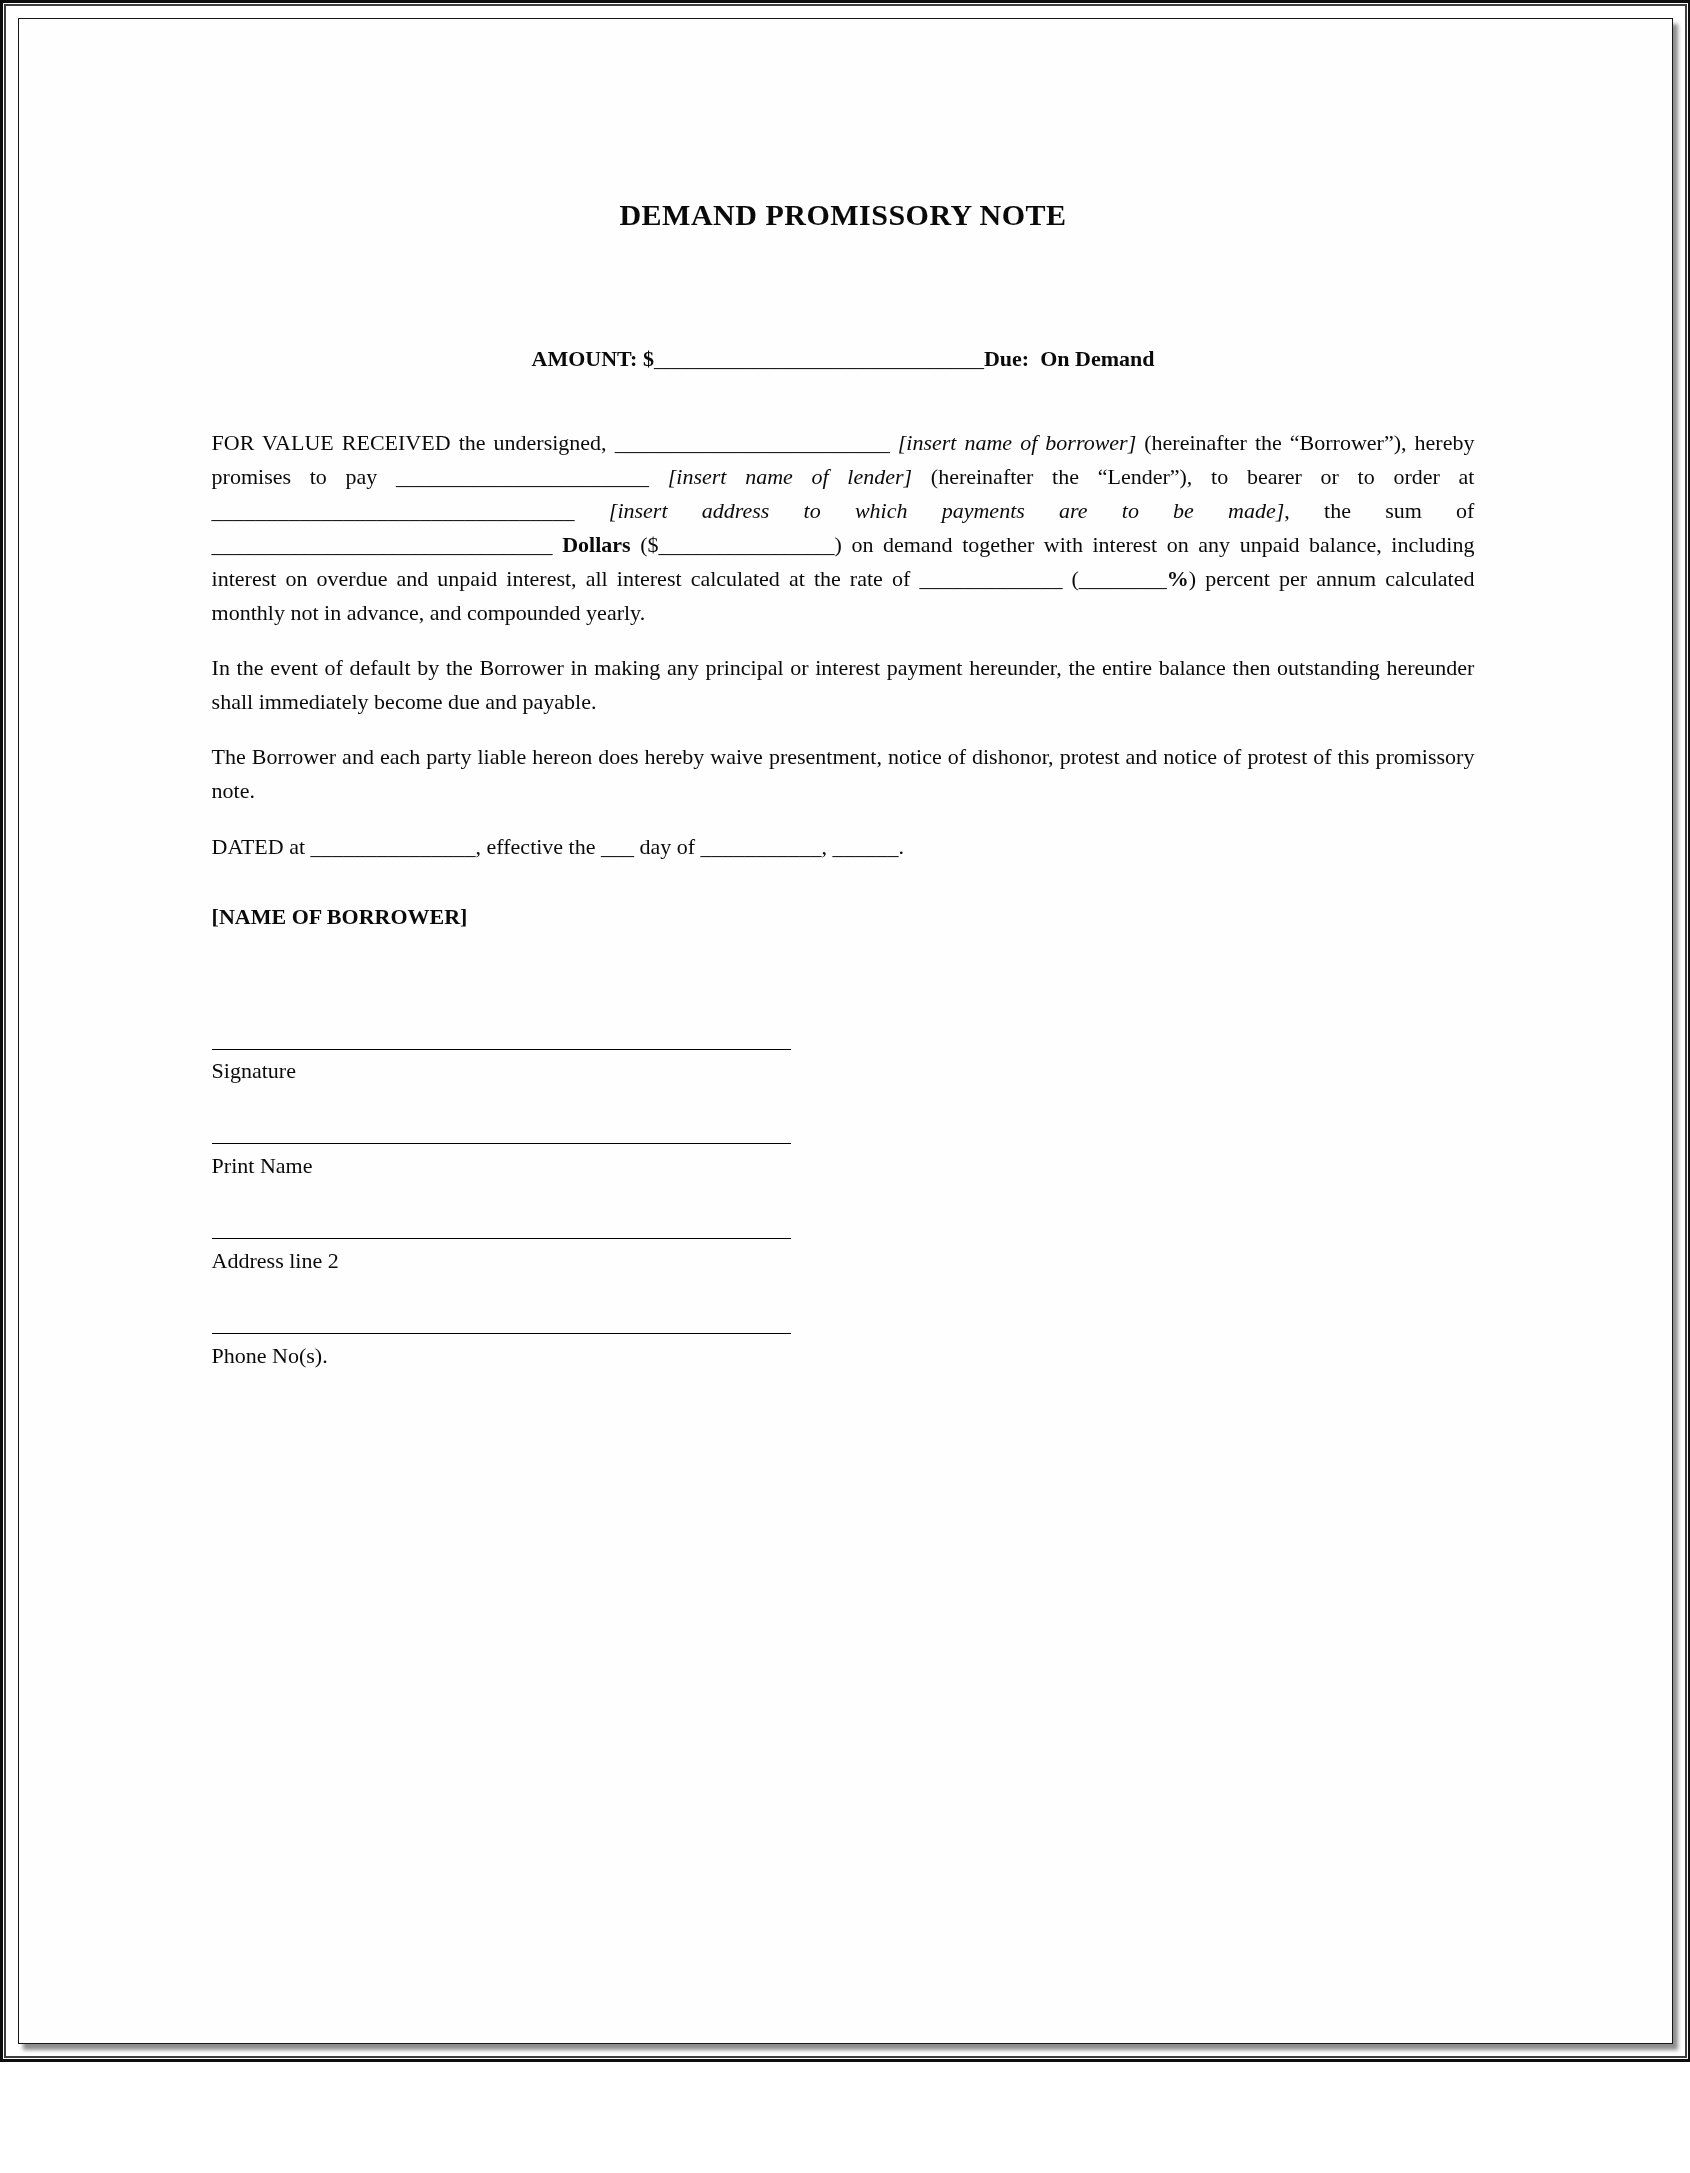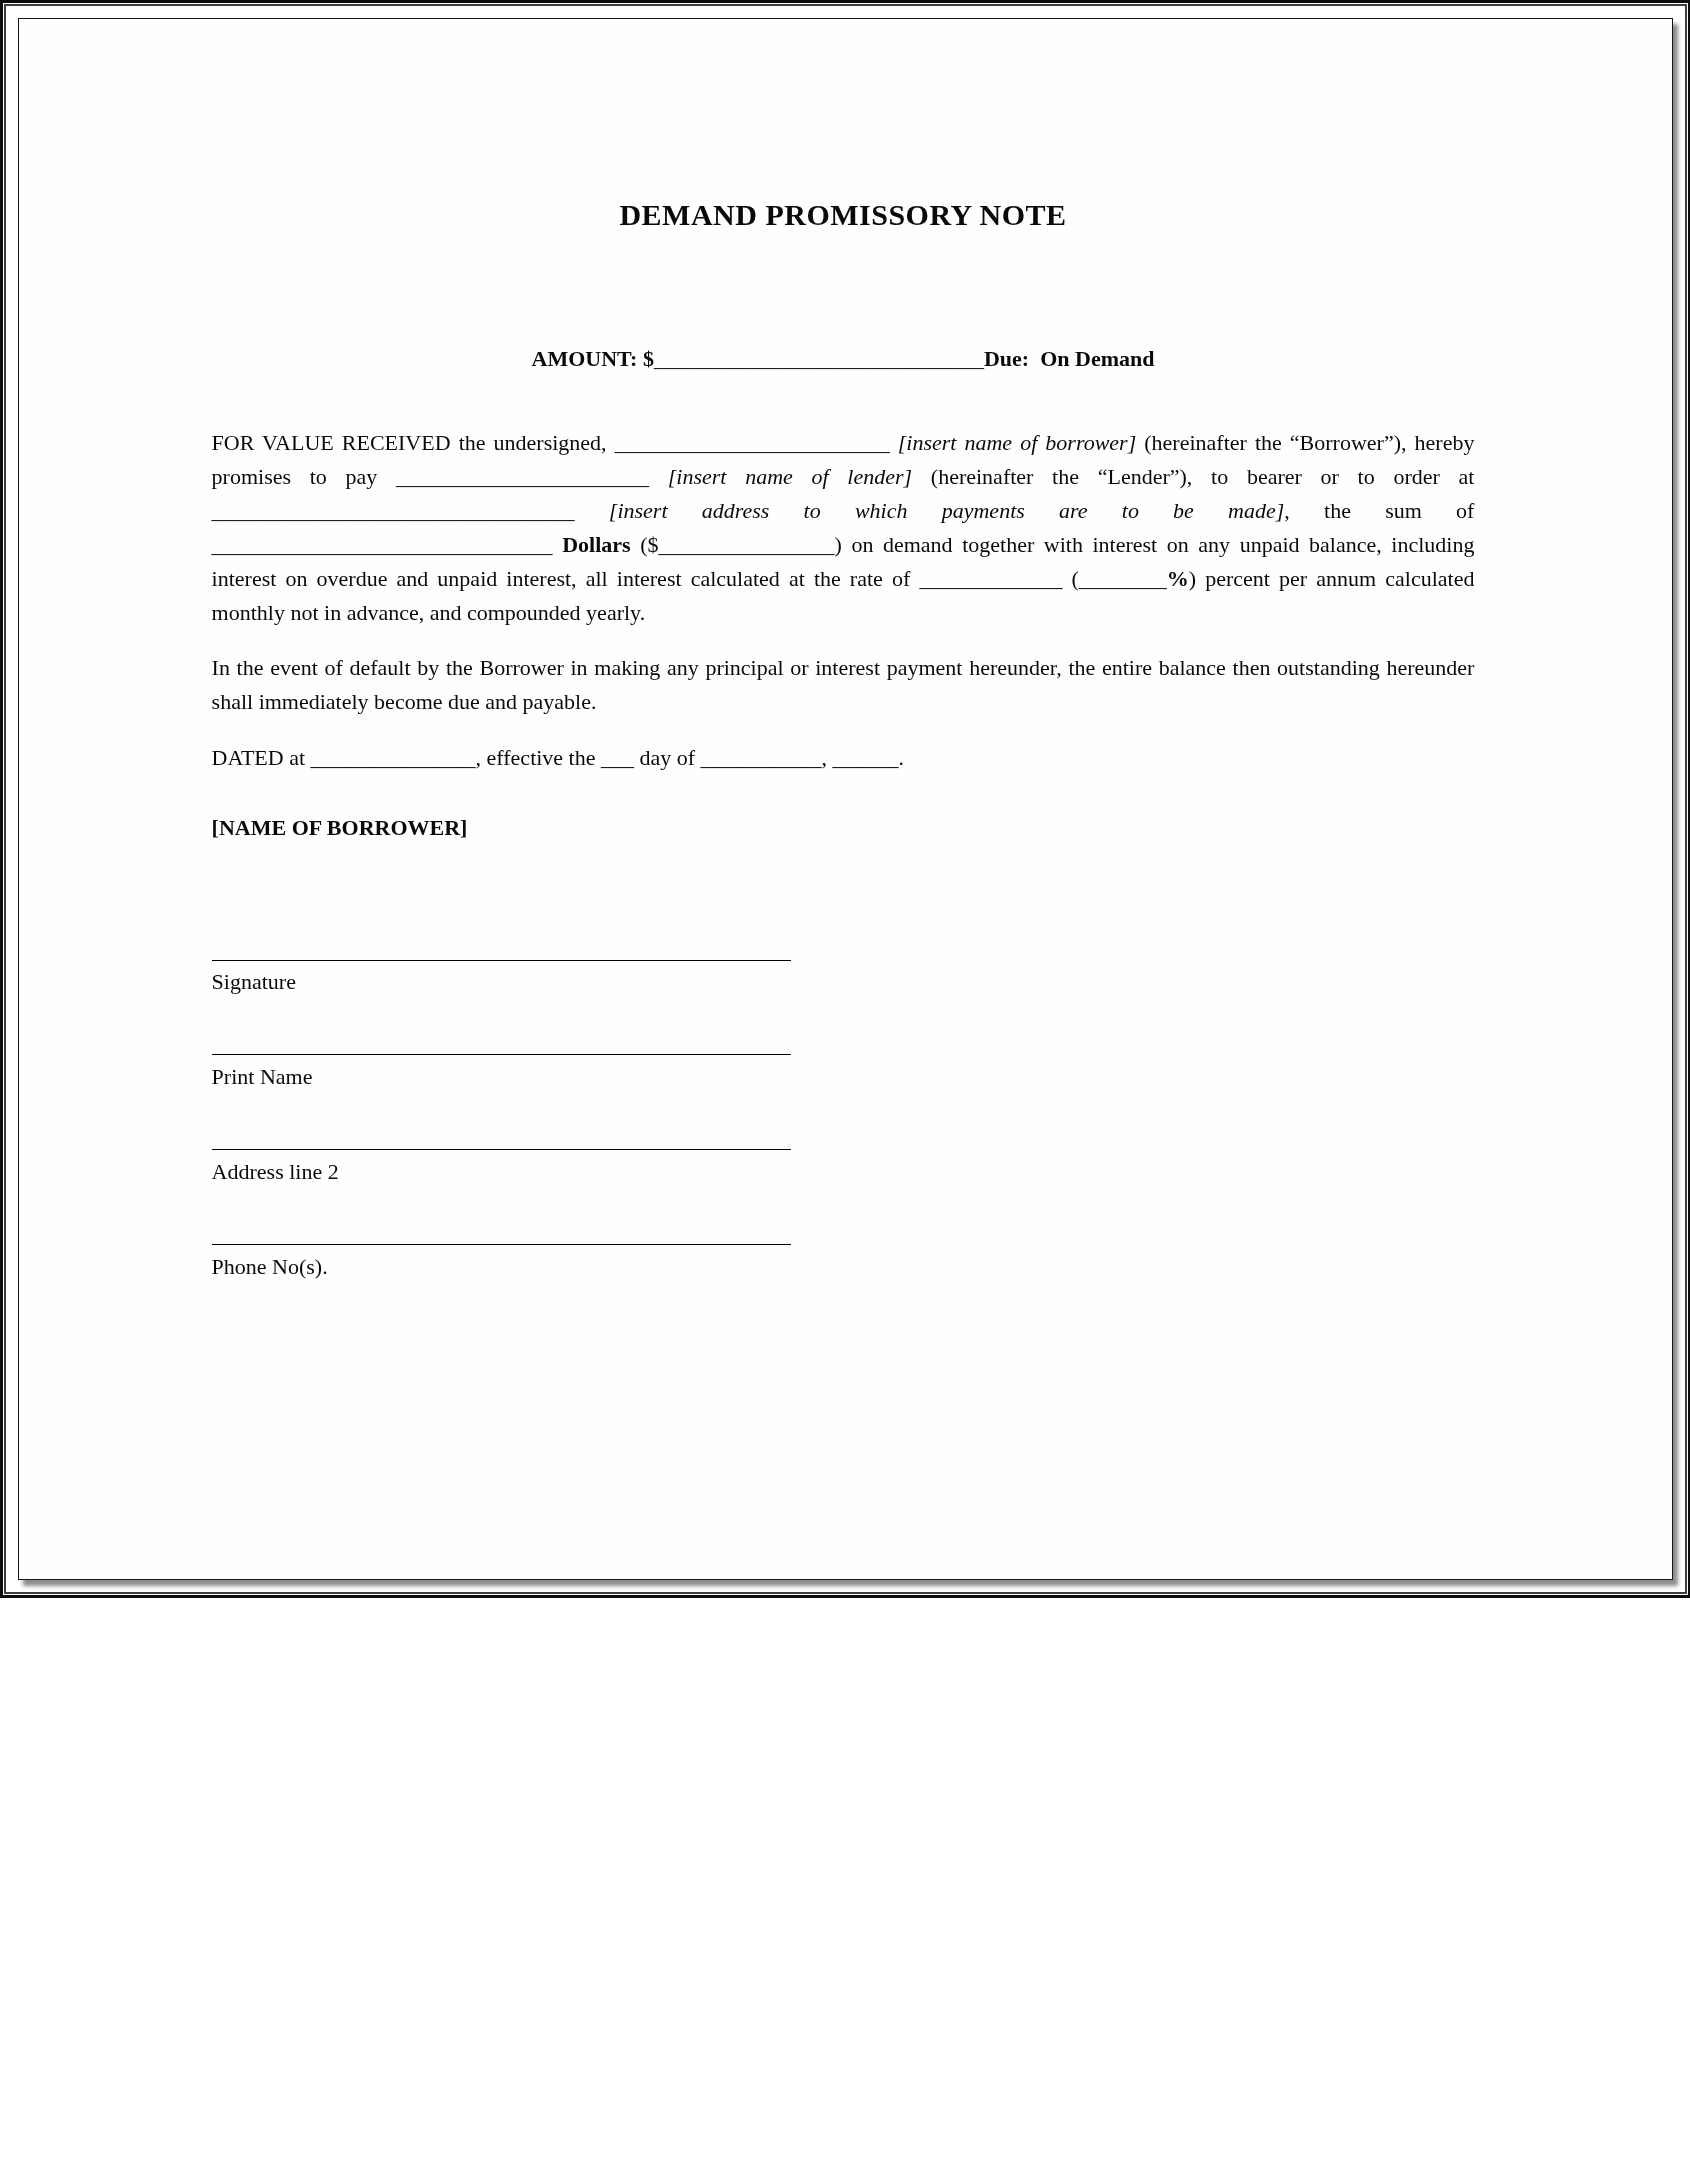--- a/index.html
+++ b/index.html
@@ -5,21 +5,21 @@
   html, body {
     margin: 0;
     padding: 0;
     background: #ffffff;
     font-family: "Liberation Serif", serif;
     color: #0a0a0a;
   }
   .page {
     position: relative;
     width: 1691px;
-    height: 1598px;
+    height: 2062px;
     background: #ffffff;
     box-sizing: border-box;
   }
   .frame-outer {
     position: absolute;
     inset: 0;
     border: 3.9px solid #0d0d0d;
     padding: 1px;
     box-sizing: border-box;
   }
@@ -103,20 +103,21 @@
             <div>
               <span class="b">AMOUNT:</span><span class="b">&nbsp;$</span><span>______________________________</span>
             </div>
             <div class="b">Due:&nbsp; On Demand</div>
           </div>
 
           <p class="para p1"><span>FOR VALUE RECEIVED the undersigned, </span><span>_________________________</span><span> </span><span class="it">[insert name of borrower]</span><span> (hereinafter the “Borrower”), hereby promises to pay </span><span>_______________________</span><span> </span><span class="it">[insert name of lender]</span><span> (hereinafter the “Lender”), to bearer or to order at </span><span>_________________________________</span><span> </span><span class="it">[insert address to which payments are to be made]</span><span>, the sum of </span><span>_______________________________</span><span> </span><span class="b">Dollars</span><span> ($</span><span>________________</span><span>) on demand together with interest on any unpaid balance, including interest on overdue and unpaid interest, all interest calculated at the rate of </span><span>_____________</span><span> (</span><span>________</span><span class="b">%</span><span>) percent per annum calculated monthly not in advance, and compounded yearly.</span></p>
 
           <p class="para">In the event of default by the Borrower in making any principal or interest payment hereunder, the entire balance then outstanding hereunder shall immediately become due and payable.</p>
 
+          <p class="para">The Borrower and each party liable hereon does hereby waive presentment, notice of dishonor, protest and notice of protest of this promissory note.</p>
 
 
           <p class="dated-line"><span>DATED at </span><span>_______________</span><span>, effective the </span><span>___</span><span> day of </span><span>___________</span><span>, </span><span>______</span><span>.</span></p>
 
           <div class="borrower-heading">[NAME OF BORROWER]</div>
 
           <div class="sig-group first">
             <div class="sig-line"></div>
             <div class="sig-label">Signature</div>
           </div>

